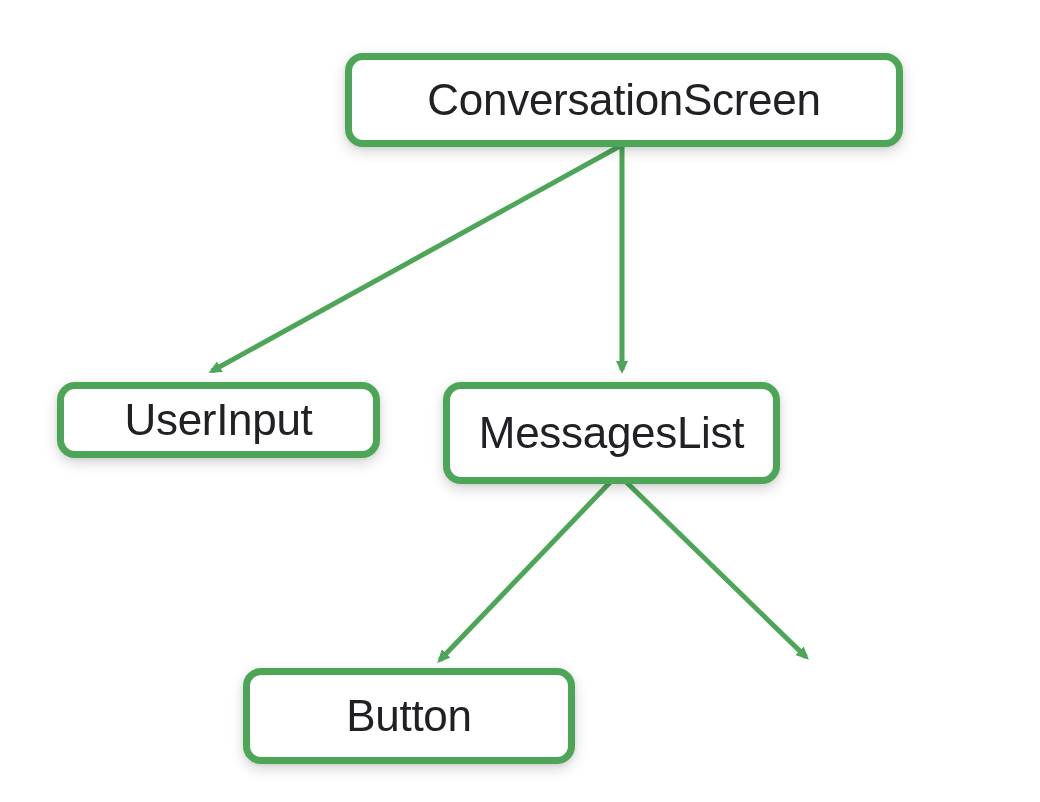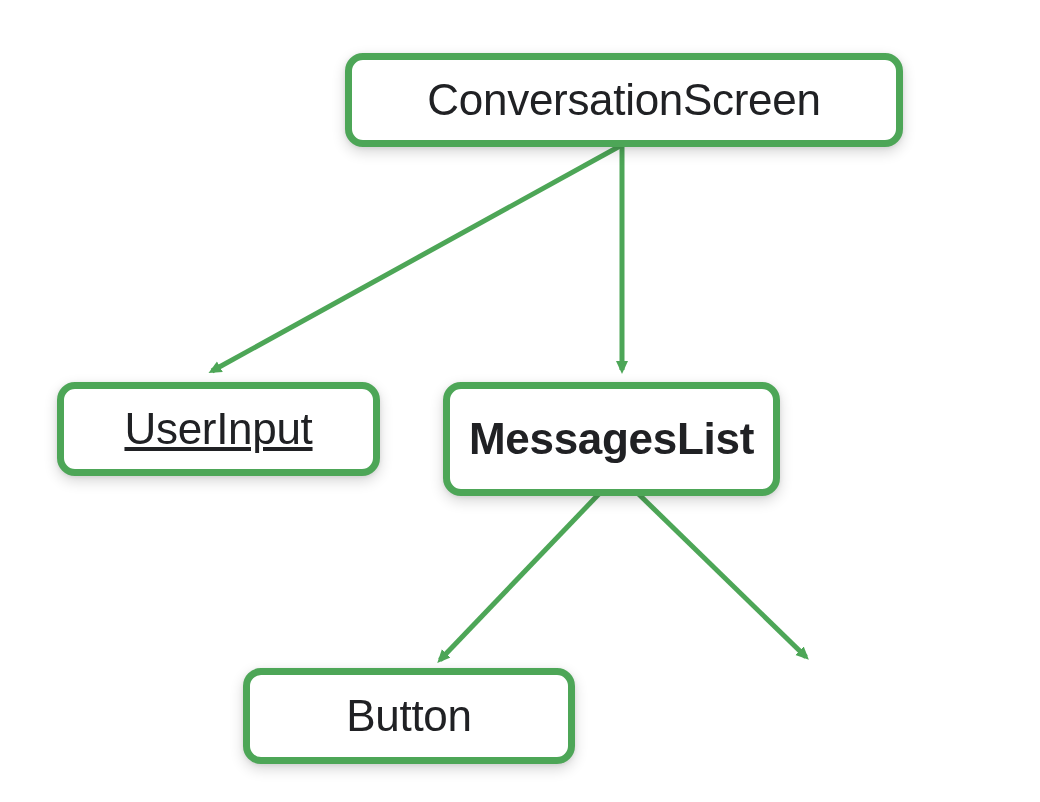--- a/index.html
+++ b/index.html
@@ -38,22 +38,22 @@
     background: #ffffff;
     border: 7px solid var(--accent);
     border-radius: 18px;
     box-shadow: 0 5px 14px rgba(0,0,0,0.16), 0 1px 4px rgba(0,0,0,0.08);
     color: var(--text);
     font-size: 44px;
     letter-spacing: -0.3px;
     white-space: nowrap;
   }
   #node-conversation-screen { left: 345px; top:  53px; width: 558px; height: 94px; }
-  #node-user-input          { left:  57px; top: 382px; width: 323px; height: 94px; text-decoration: underline; }
-  #node-messages-list       { left: 443px; top: 382px; width: 337px; height: 114px; font-weight: bold; }
+  #node-user-input          { left:  57px; top: 382px; width: 323px; height: 76px; }
+  #node-messages-list       { left: 443px; top: 382px; width: 337px; height: 102px; }
   #node-button              { left: 243px; top: 668px; width: 332px; height: 96px; }
   #node-lazy-column         { left: 662px; top: 666px; width: 336px; height: 96px; }
 </style>
 </head>
 <body>
 
 <div class="canvas">
 
   <svg class="edges" viewBox="0 0 1040 802" xmlns="http://www.w3.org/2000/svg">
     <defs>

